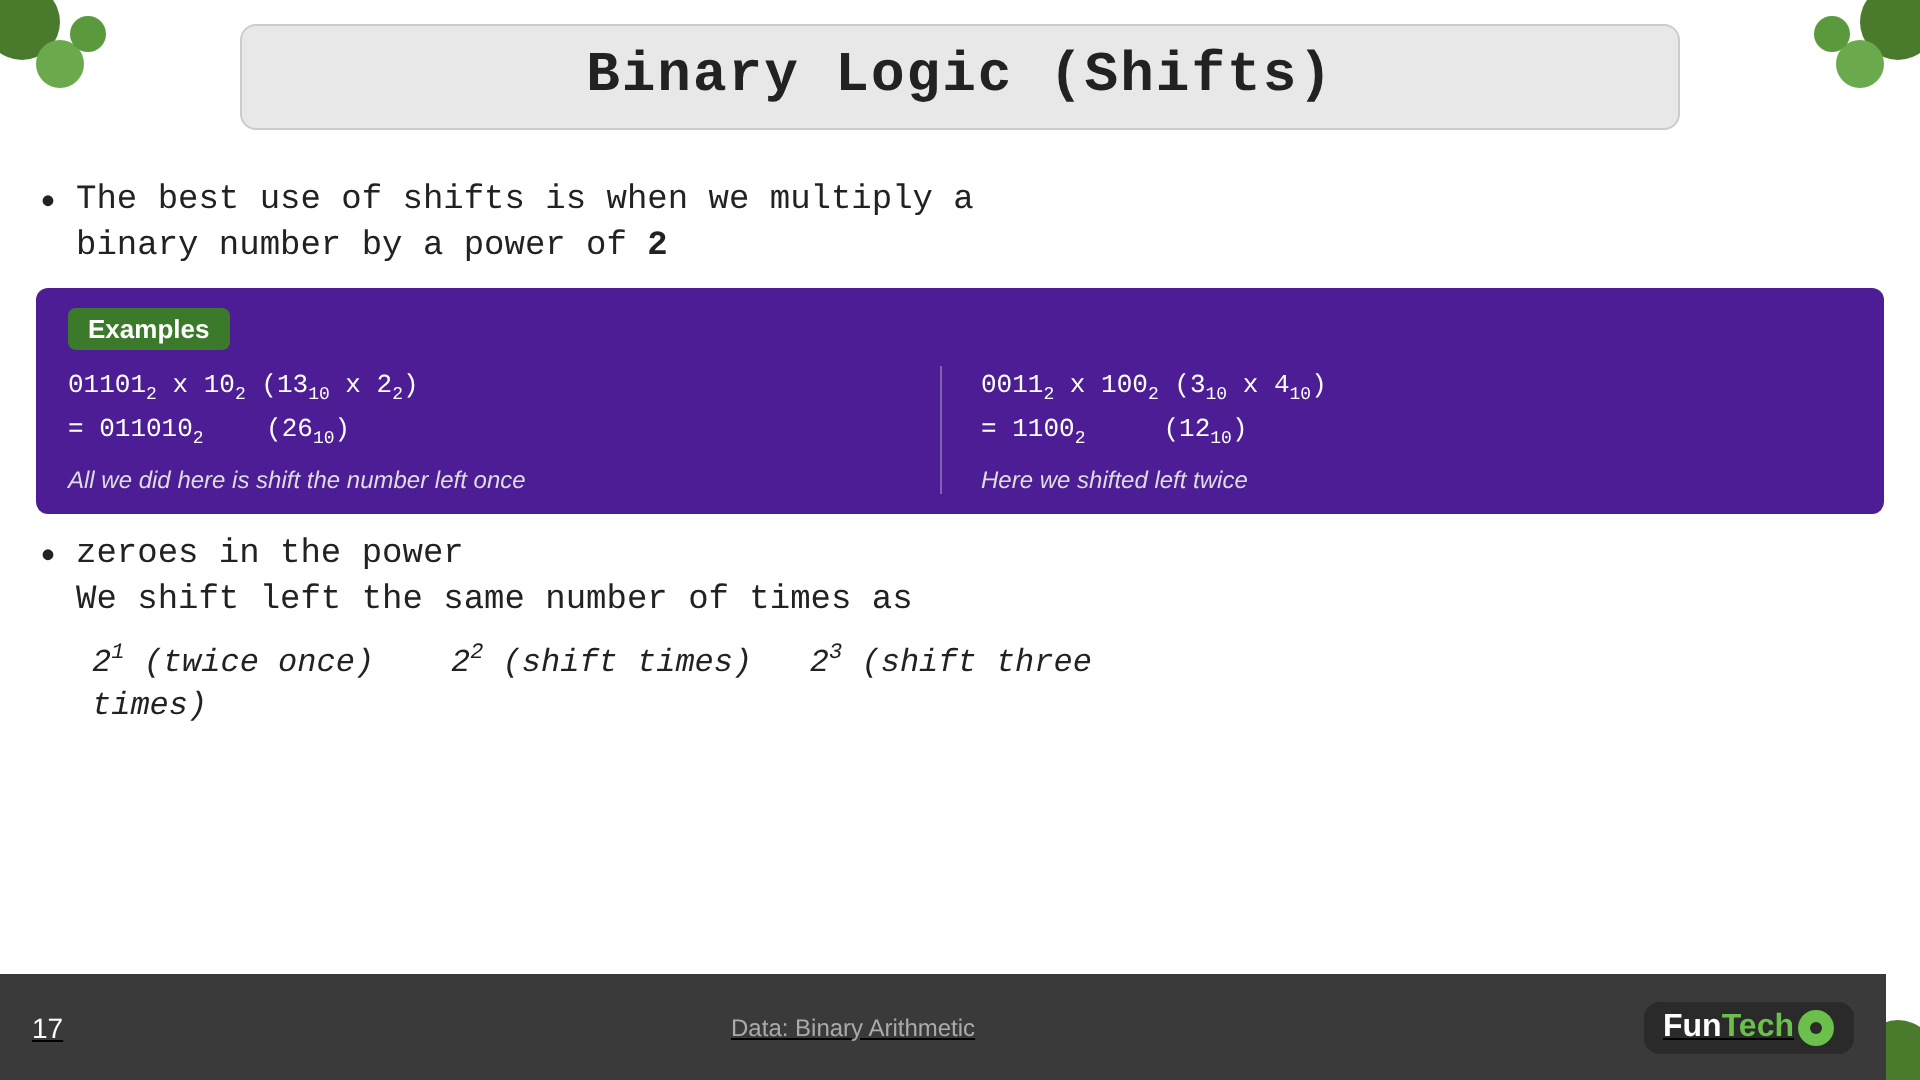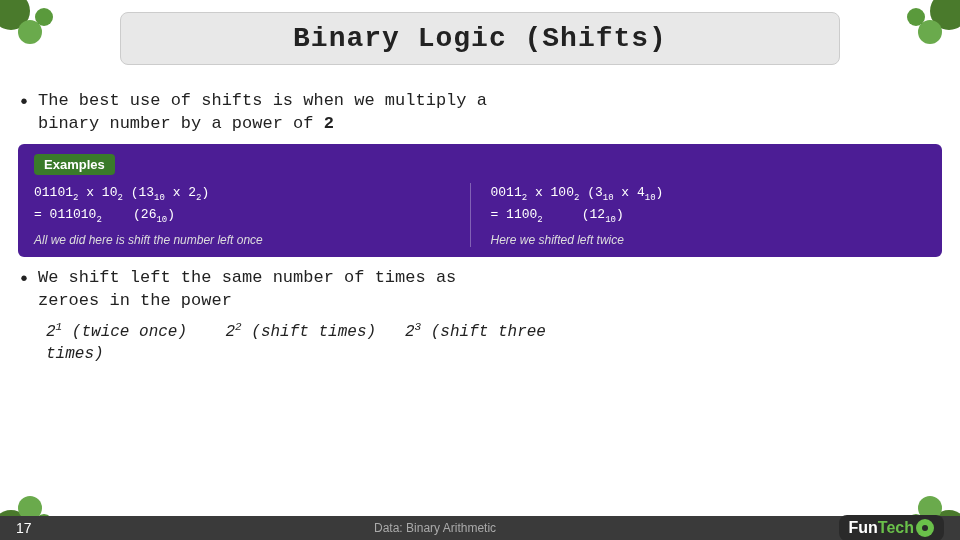--- a/index.html
+++ b/index.html
@@ -165,27 +165,28 @@
     .power-line sup {
       font-size: 11px;
       vertical-align: super;
     }
 
     
     .footer {
       position: absolute;
       bottom: 0;
       left: 0;
-      right: 0;
-      height: 24px;
+      right: 17px;
+      height: 53px;
       background: #3a3a3a;
       display: flex;
       align-items: center;
       justify-content: space-between;
       padding: 0 16px;
+      text-decoration: underline;
     }
 
     .footer-num {
       color: #fff;
       font-family: Arial, sans-serif;
       font-size: 14px;
     }
 
     .footer-label {
       color: #aaa;
@@ -304,22 +305,22 @@
           </div>
           <div class="example-italic">Here we shifted left twice</div>
         </div>
 
       </div>
     </div>
 
     <div class="bullet-point second-bullet">
       <span class="bullet-dot">•</span>
       <div class="bullet-text">
+        <div>zeroes in the power</div>
         <div>We shift left the same number of times as</div>
-        <div>zeroes in the power</div>
       </div>
     </div>
 
     <div class="power-line">
       2<sup>1</sup> <em>(twice once)</em> &nbsp;&nbsp; 2<sup>2</sup> <em>(shift times)</em> &nbsp; 2<sup>3</sup> <em>(shift three</em>
     </div>
     <div class="power-line">
       <em>times)</em>
     </div>
 

